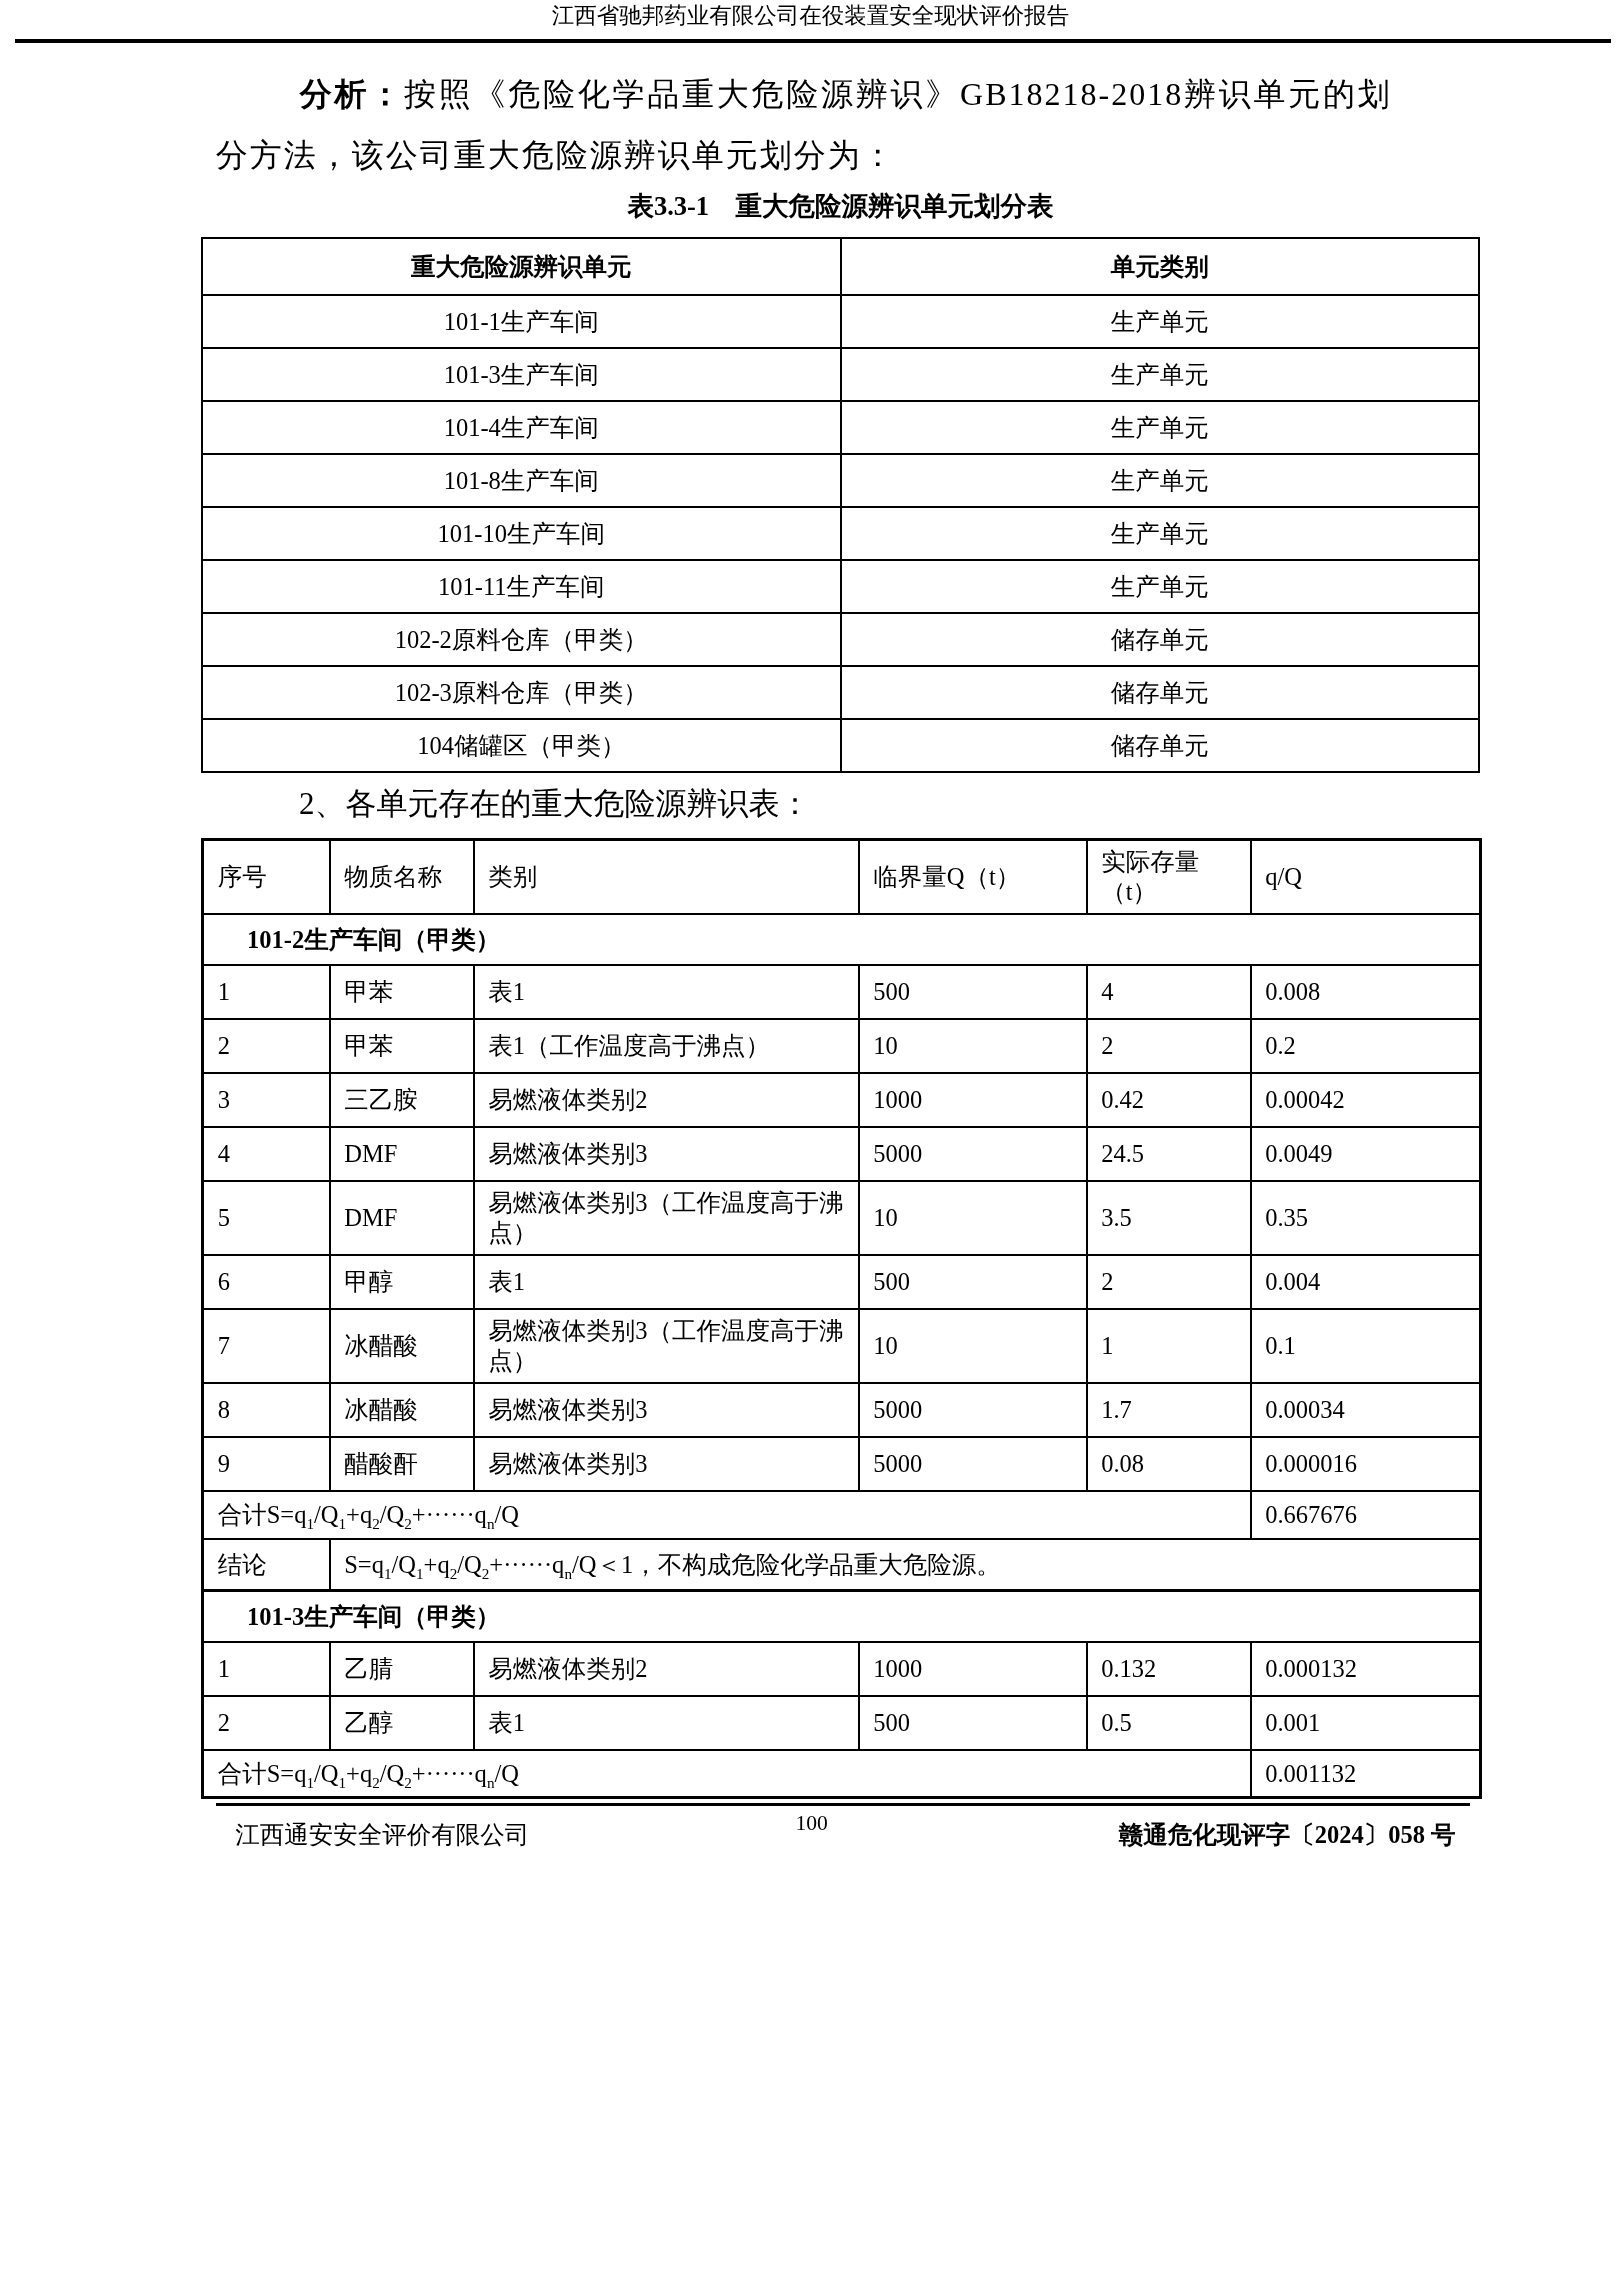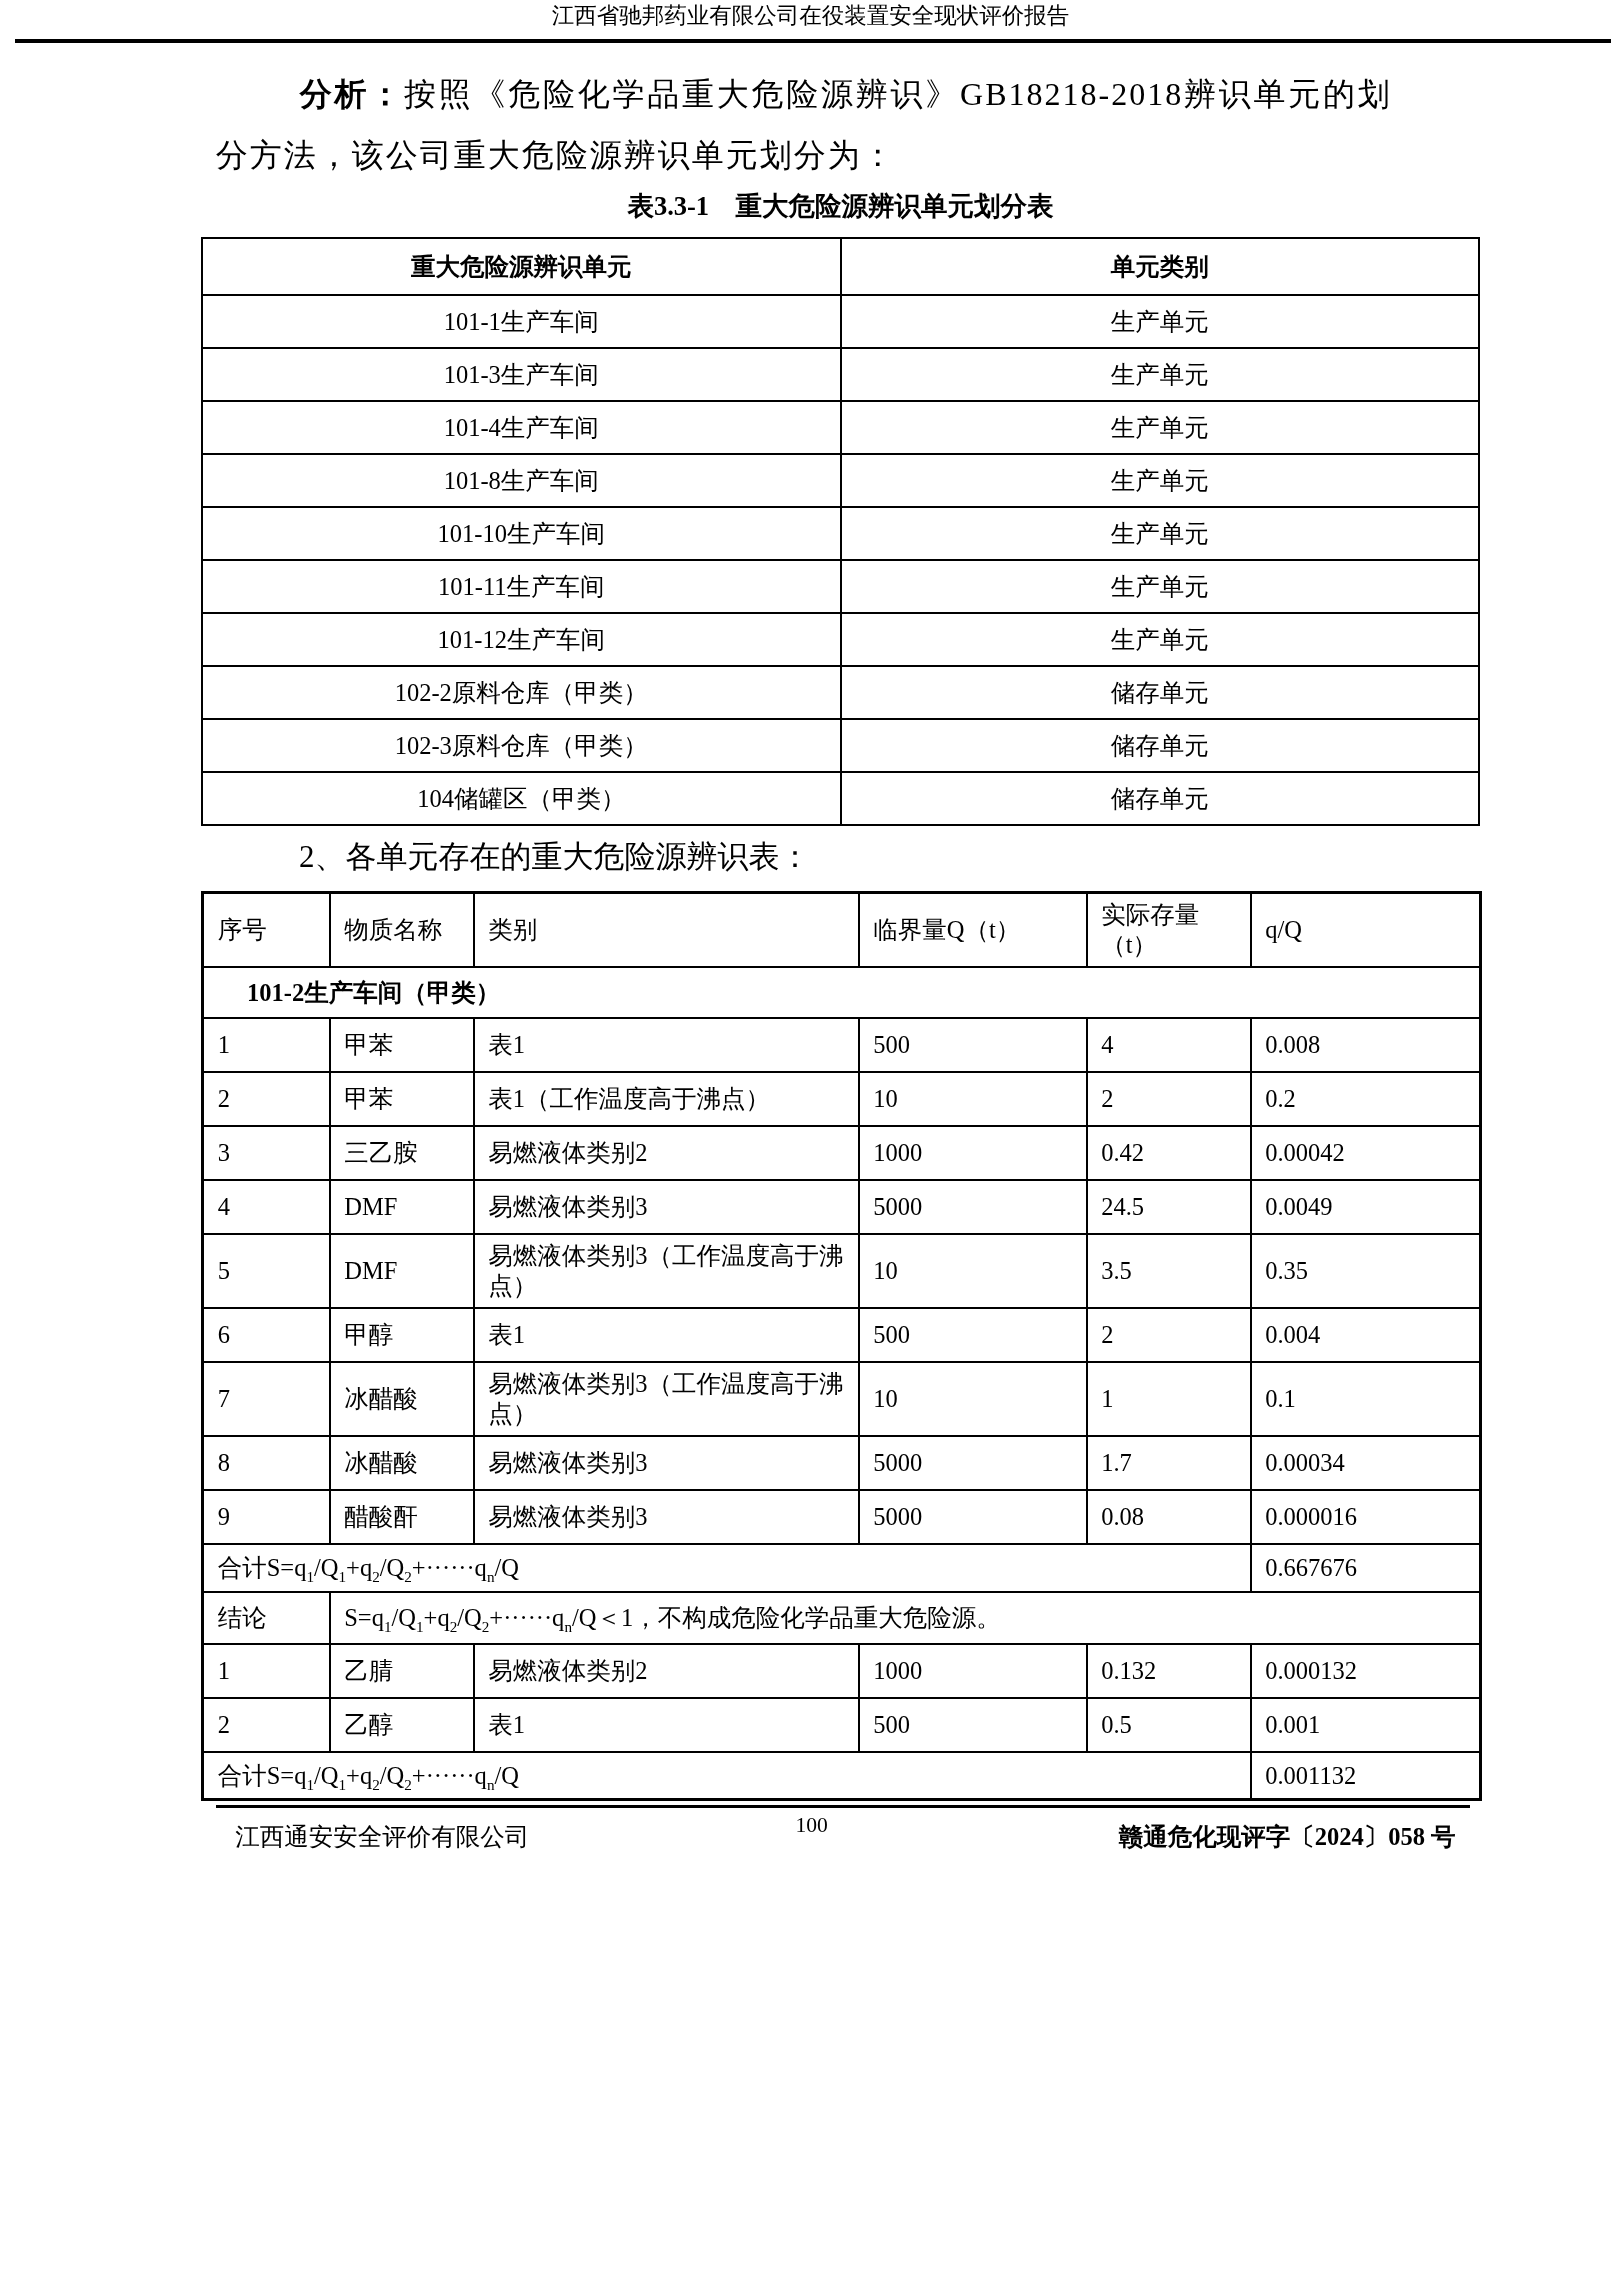--- a/index.html
+++ b/index.html
@@ -103,24 +103,20 @@
           </tr>
         <tr>
             <td>101-10生产车间</td>
             <td>生产单元</td>
           </tr>
         <tr>
             <td>101-11生产车间</td>
             <td>生产单元</td>
           </tr>
         <tr>
-            <td>101-12生产车间</td>
-            <td>生产单元</td>
-          </tr>
-        <tr>
             <td>102-2原料仓库（甲类）</td>
             <td>储存单元</td>
           </tr>
         <tr>
             <td>102-3原料仓库（甲类）</td>
             <td>储存单元</td>
           </tr>
         <tr>
             <td>104储罐区（甲类）</td>
             <td>储存单元</td>
@@ -230,20 +226,23 @@
 
         <tr class="total-row">
           <td colspan="5">合计S=q<sub>1</sub>/Q<sub>1</sub>+q<sub>2</sub>/Q<sub>2</sub>+······q<sub>n</sub>/Q</td>
           <td>0.667676</td>
         </tr>
         <tr class="concl-row">
           <td>结论</td>
           <td colspan="5">S=q<sub>1</sub>/Q<sub>1</sub>+q<sub>2</sub>/Q<sub>2</sub>+······q<sub>n</sub>/Q＜1，不构成危险化学品重大危险源。</td>
         </tr>
 
+        <tr class="sect-row thick-top">
+            <td colspan="6">101-3生产车间（甲类）</td>
+          </tr>
 
         <tr class="data-row">
             <td>1</td>
             <td>乙腈</td>
             <td>易燃液体类别2</td>
             <td>1000</td>
             <td>0.132</td>
             <td>0.000132</td>
           </tr>
         <tr class="data-row">

